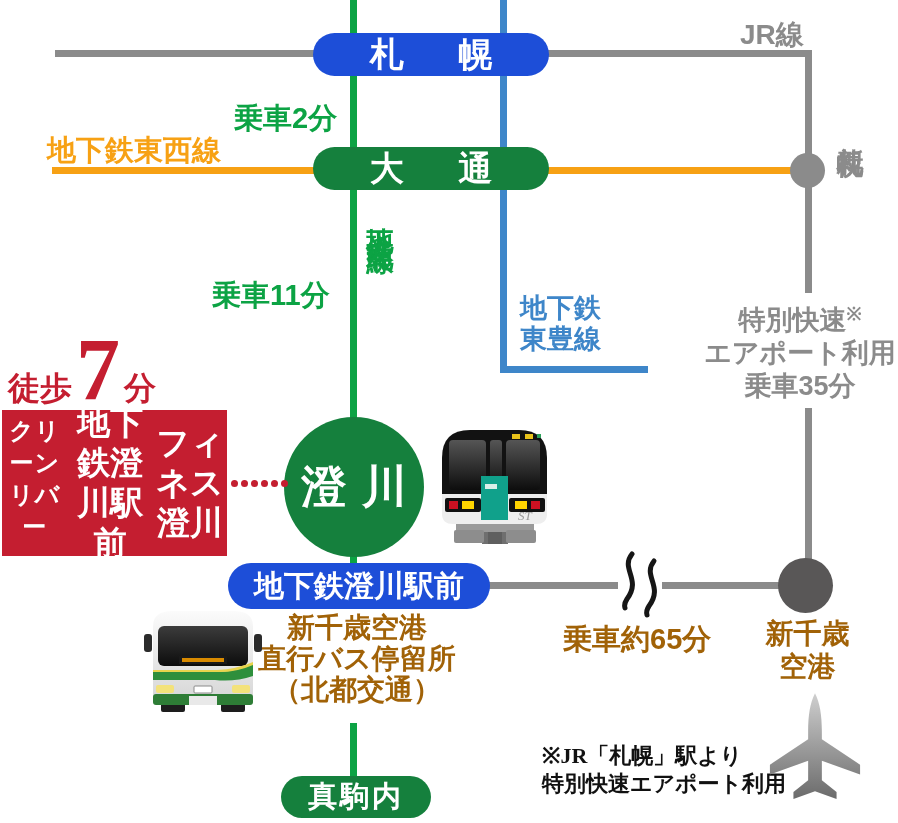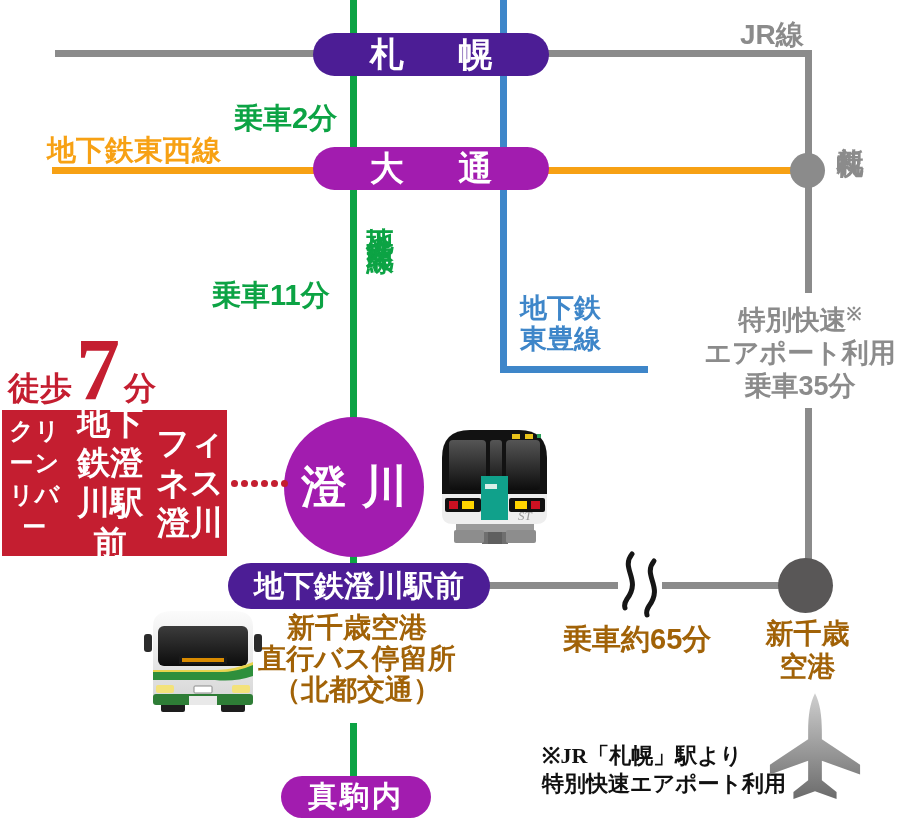--- a/index.html
+++ b/index.html
@@ -12,22 +12,22 @@
   .line{position:absolute;z-index:1;}
   .green-bg{background:#0ca344;}
   .orange-bg{background:#f7a114;}
   .blue-bg{background:#3e86c9;}
   .gray-bg{background:#8b8b8b;}
   
   .pill{
     position:absolute;z-index:3;display:flex;align-items:center;justify-content:center;
     color:#ffffff;font-weight:bold;border-radius:999px;
   }
-  .pill-gray{background:#4c1d95;}
-  .pill-green{background:#a21caf;}
+  .pill-gray{background:#1d4ed8;}
+  .pill-green{background:#15803d;}
   .circle{position:absolute;border-radius:50%;z-index:3;}
   
   .lbl{position:absolute;z-index:4;font-weight:bold;white-space:nowrap;}
   .green-t{color:#0ca344;}
   .orange-t{color:#f7a114;}
   .blue-t{color:#3e86c9;}
   .gray-t{color:#8b8b8b;}
   .dgray-t{color:#a16207;}
   .red-t{color:#c41e30;}
   .vert{writing-mode:vertical-rl;text-orientation:upright;}

